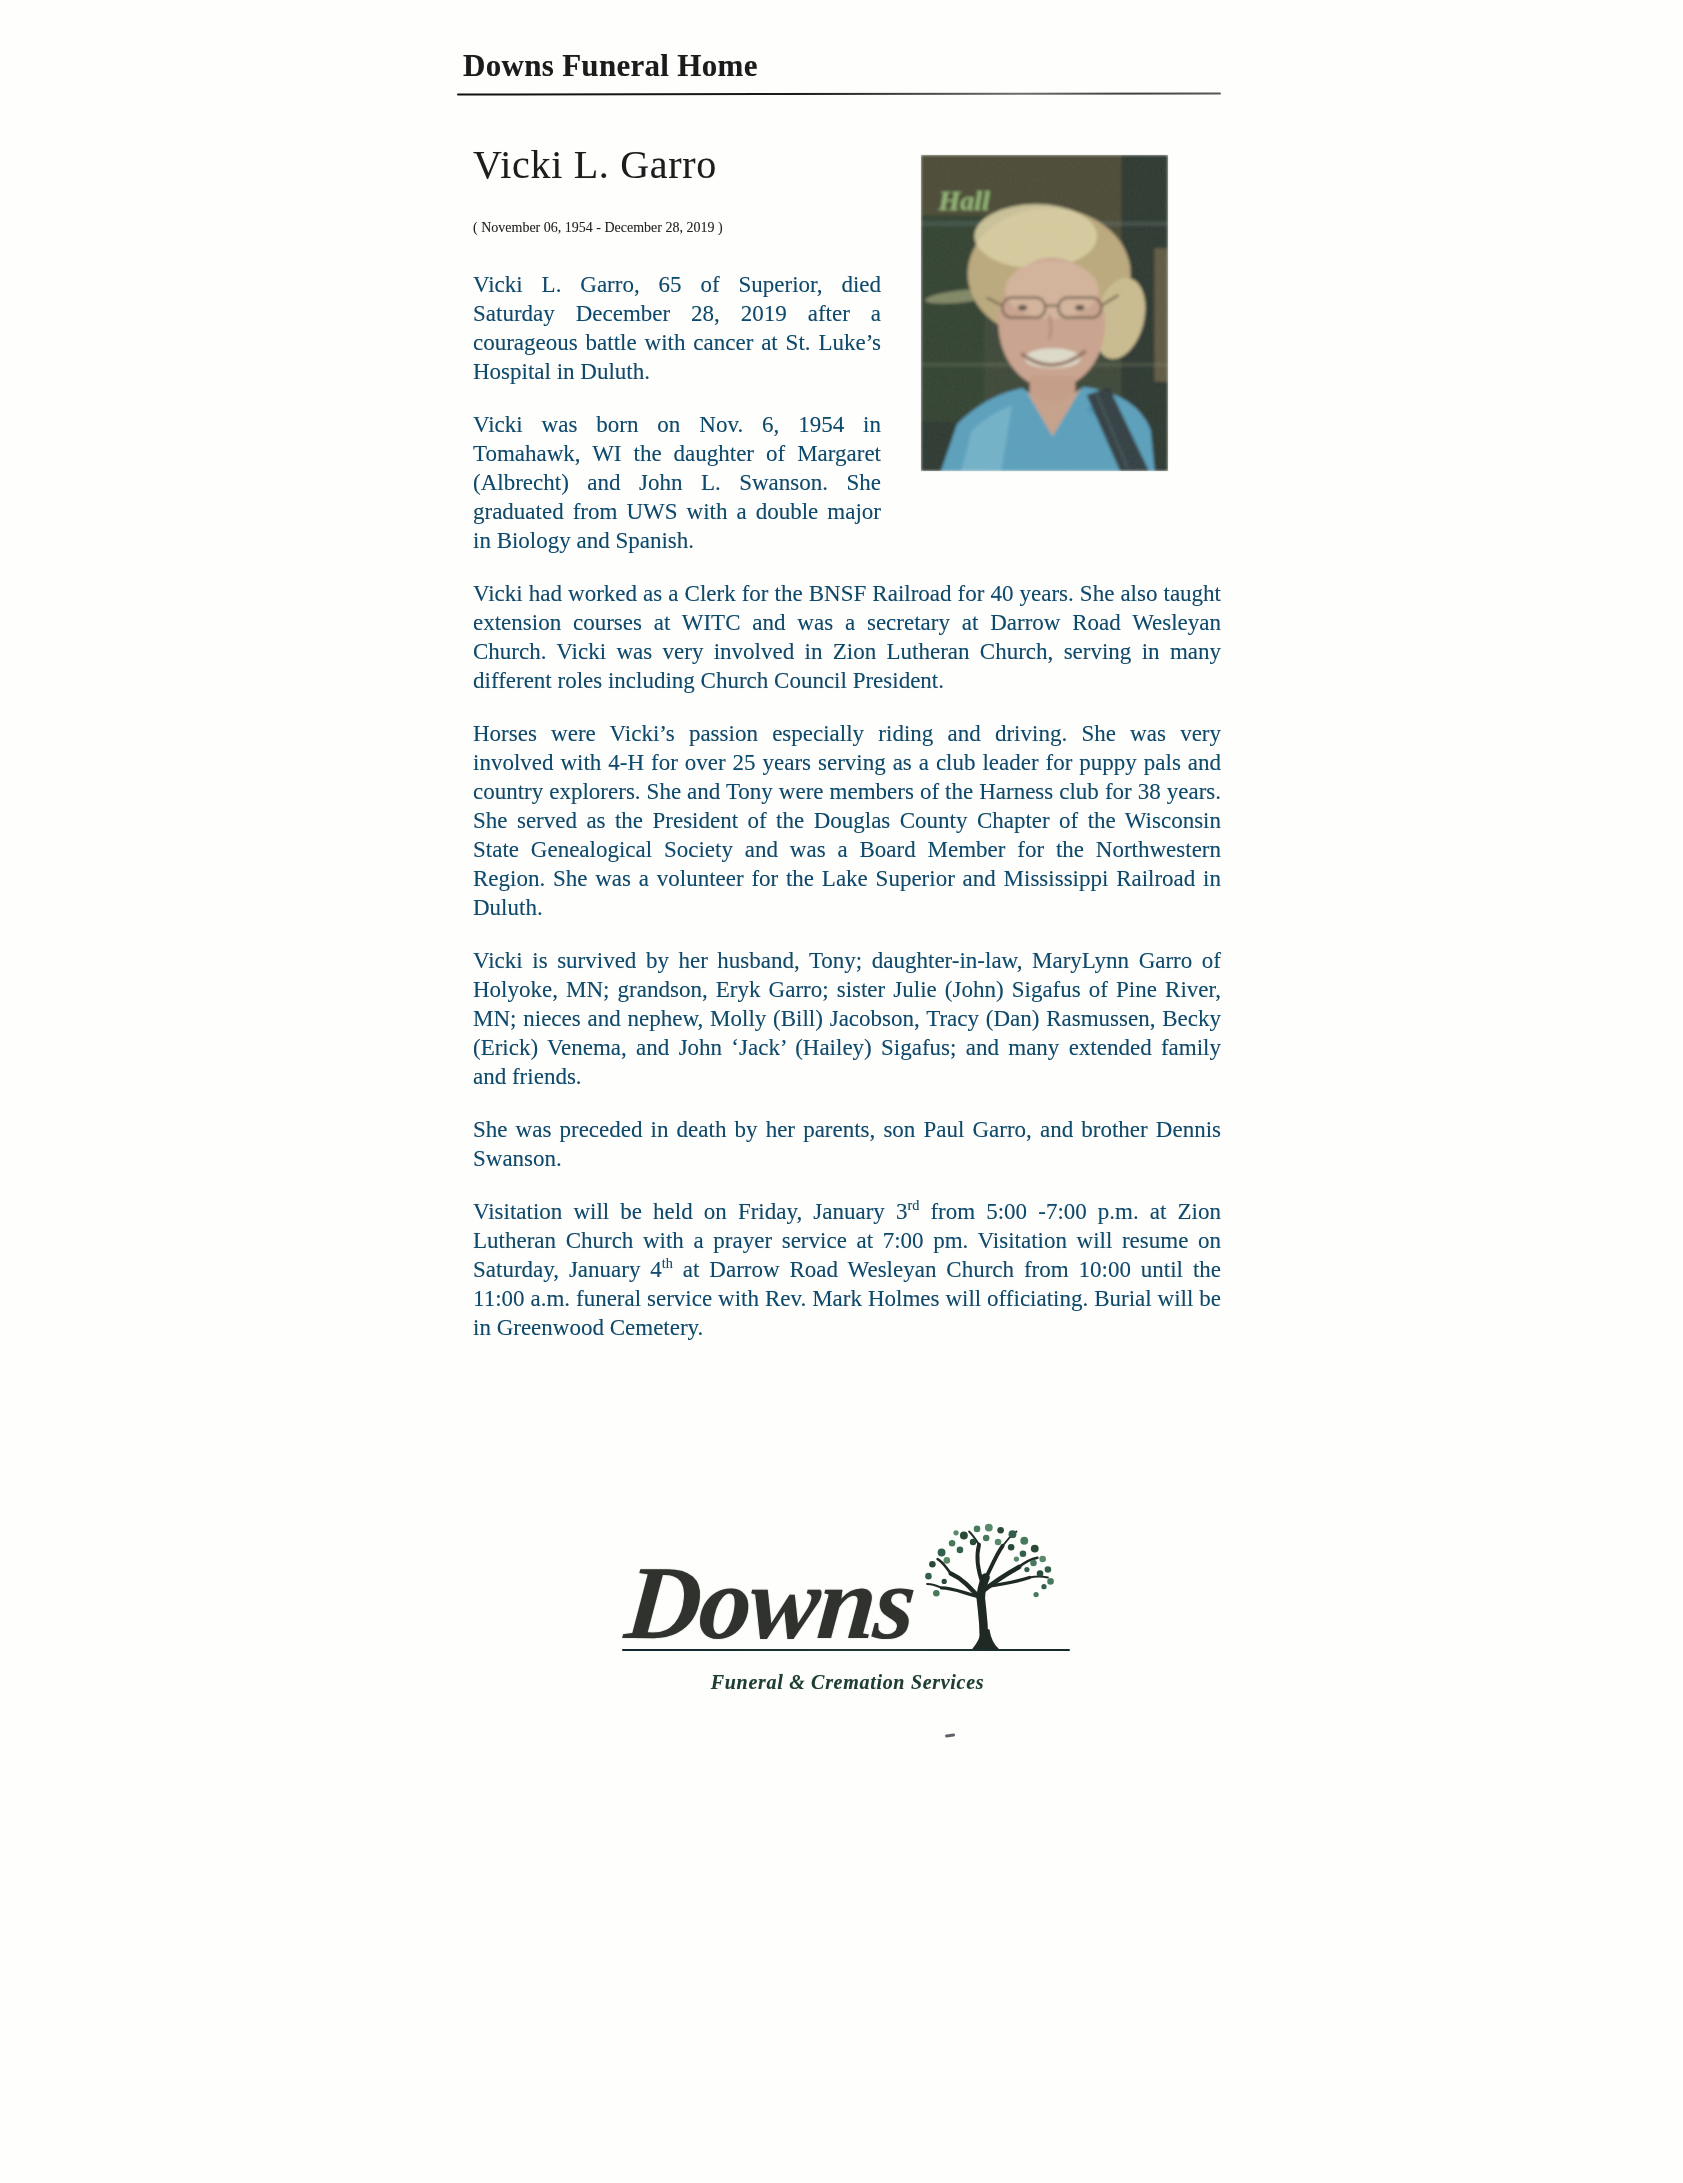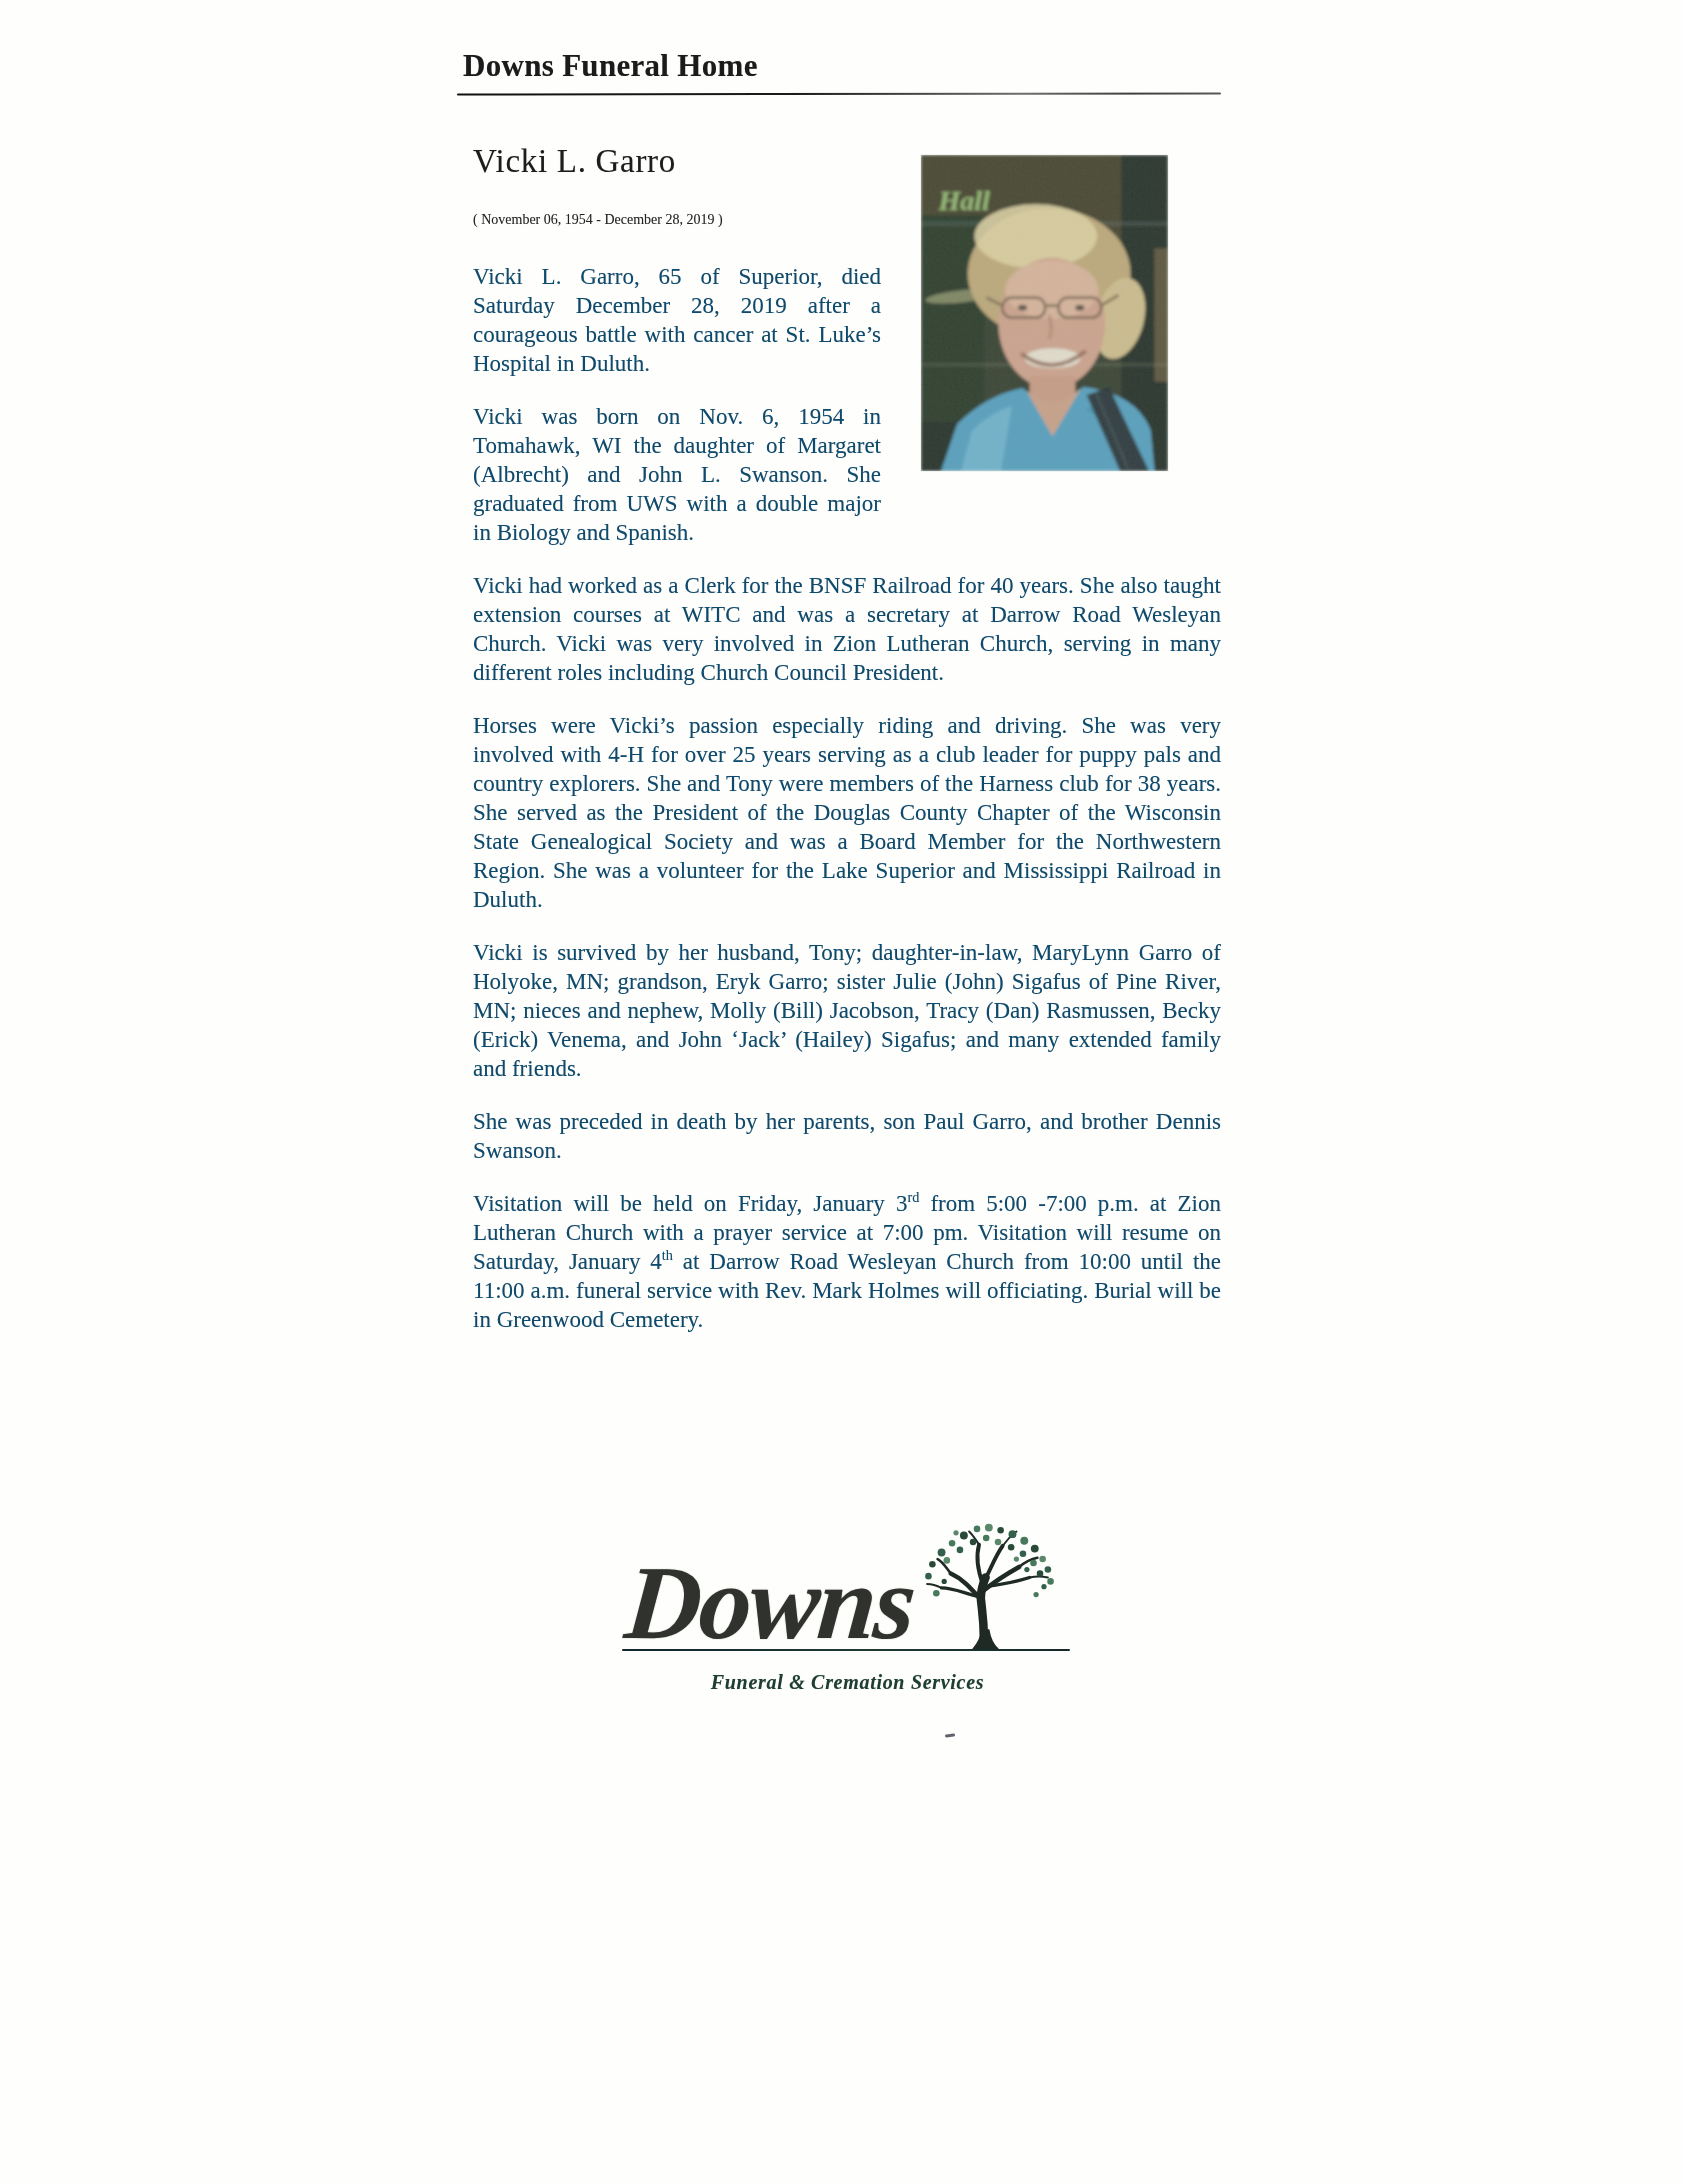--- a/index.html
+++ b/index.html
@@ -33,21 +33,21 @@
     position:absolute;left:473px;top:143px;width:748px;
   }
   .photo{
     float:right;width:247px;height:316px;
     margin:12px 53px 36px 40px;
     padding:0;border:none;
     box-shadow:0 0 1.3px rgba(60,60,60,.25);
   }
   .photo svg{display:block;width:100%;height:100%;}
   .deceased-name{
-    font-size:33px;font-weight:400;color:#1d1d1d;
+    font-size:40px;font-weight:400;color:#1d1d1d;
     margin:0 0 27px 0;line-height:1.1;letter-spacing:0.7px;
     text-shadow:0 0 0.7px rgba(30,30,30,.3);
   }
   .life-dates{
     font-size:14px;color:#232323;margin:0 0 28px 0;line-height:28px;
     text-shadow:0 0 0.7px rgba(30,30,30,.25);
   }
   .para{
     font-size:23px;line-height:29px;margin:0 0 24px 0;
     text-align:justify;color:#0c4a6e;

